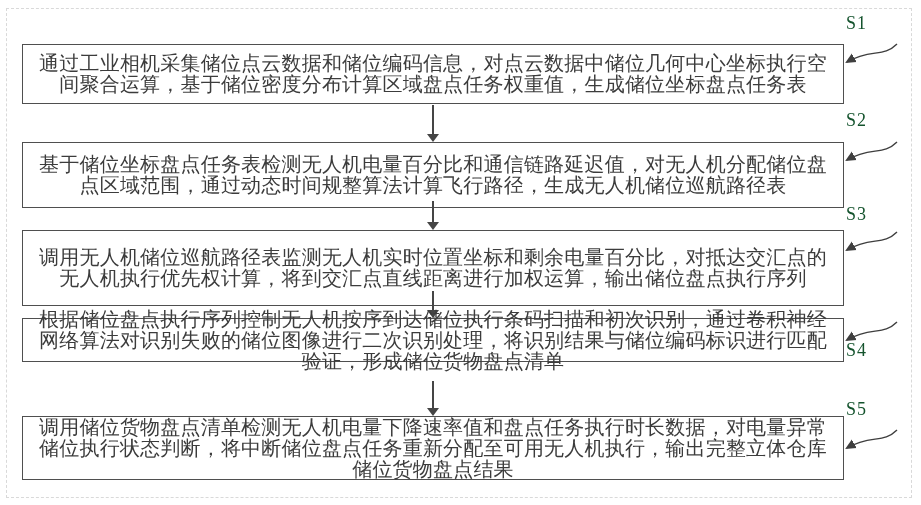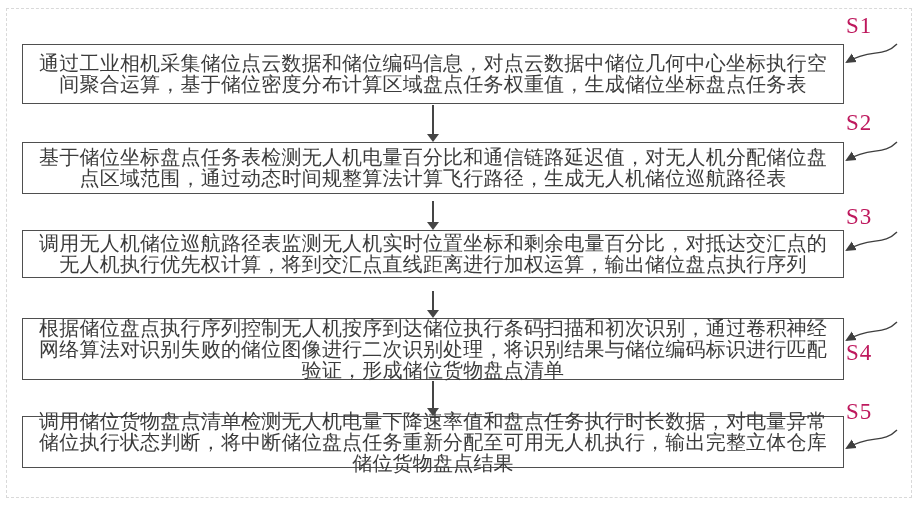--- a/index.html
+++ b/index.html
@@ -24,29 +24,29 @@
     background:#ffffff;
   }
   .box p{
     margin:0;
     font-size:20px;line-height:21px;
     letter-spacing:0.2px;
     color:#3c3c3c;
     text-align:center;
   }
   .step1 .box{top:44px;height:60px;}
-  .step2 .box{top:142px;height:52px;}
-  .step3 .box{top:230px;height:48px;}
-  .step4 .box{top:318px;height:62px;}
-  .step5 .box{top:416px;height:52px;}
+  .step2 .box{top:142px;height:66px;}
+  .step3 .box{top:230px;height:76px;}
+  .step4 .box{top:318px;height:44px;}
+  .step5 .box{top:416px;height:64px;}
 
   .slabel{
     position:absolute;left:846px;
     font-family:"Liberation Serif","DejaVu Serif",serif;
-    font-size:23px;color:#be185d;
+    font-size:18px;color:#14532d;
     letter-spacing:1px;
   }
   .step1 .slabel{top:13px;}
   .step2 .slabel{top:110px;text-align:center;}
   .step3 .slabel{top:204px;text-align:right;}
   .step4 .slabel{top:300px;margin-top:40px;}
   .step5 .slabel{top:399px;}
 
   .swoosh{position:absolute;left:837px;width:64px;height:30px;}
   .step1 .swoosh{top:42px;}

